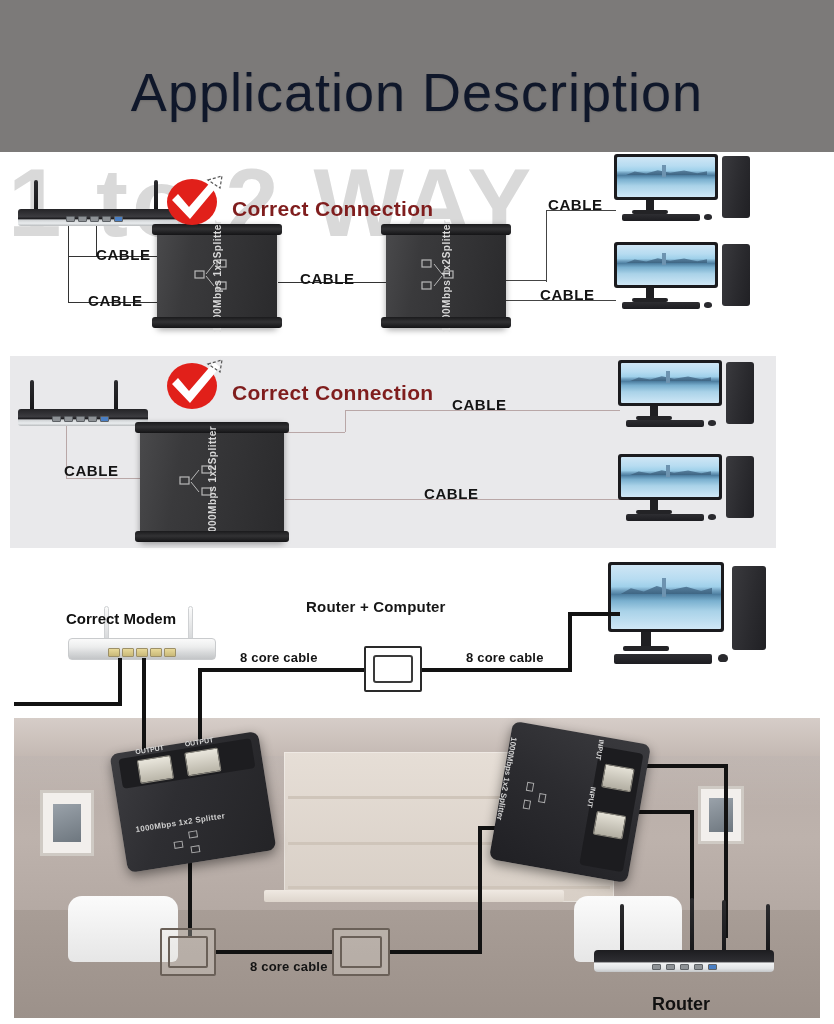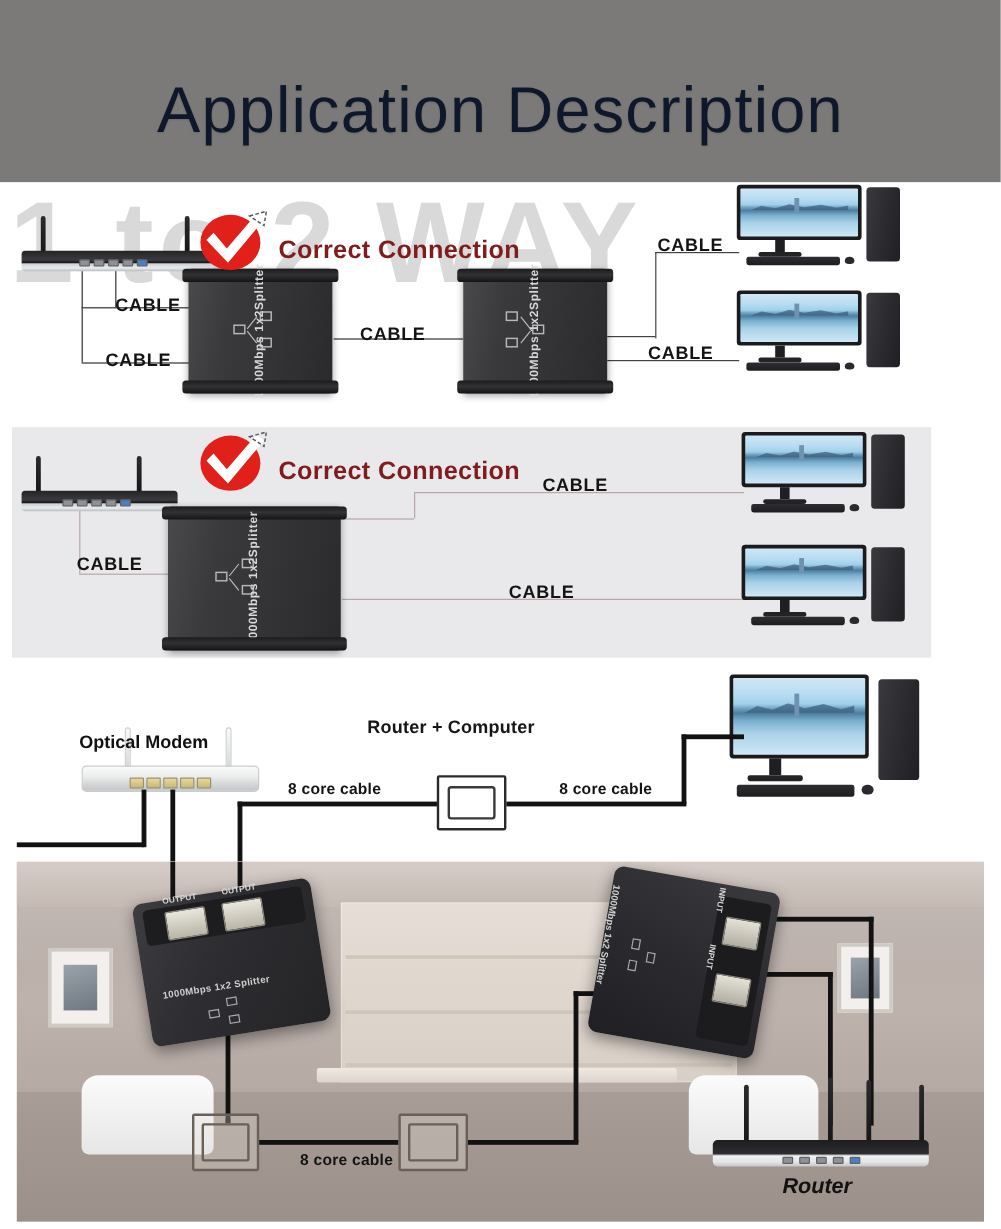--- a/index.html
+++ b/index.html
@@ -458,21 +458,21 @@
     <div class="tower" style="left:108px; top:2px; width:28px; height:62px;"></div>
     <div class="keyboard" style="left:8px; top:60px; width:78px; height:7px;"></div>
     <div class="mouse" style="left:90px; top:60px; width:8px; height:6px;"></div>
   </div>
 </div>
 
 <div class="panel3">
 
   <div class="mode-sub" style="left:306px; top:48px;">Router + Computer</div>
 
-  <div class="name-lbl" style="left:66px; top:60px;">Optical Modem</div>
+  <div class="name-lbl" style="left:66px; top:60px;">Correct Modem</div>
   <div class="modem" style="left:56px; top:42px; width:180px; height:68px;">
     <div class="modem-ant" style="left:48px;"></div>
     <div class="modem-ant" style="left:132px;"></div>
     <div class="modem-body"></div>
     <div class="modem-port" style="left:52px;"></div>
     <div class="modem-port" style="left:66px;"></div>
     <div class="modem-port" style="left:80px;"></div>
     <div class="modem-port" style="left:94px;"></div>
     <div class="modem-port" style="left:108px;"></div>
   </div>
@@ -582,14 +582,14 @@
     <div class="ant" style="left:114px; bottom:20px; height:62px;"></div>
     <div class="ant" style="left:146px; bottom:20px; height:60px;"></div>
     <div class="ant" style="left:190px; bottom:20px; height:56px;"></div>
     <div style="position:absolute; left:18px; bottom:8px; width:180px; height:22px; background:linear-gradient(180deg,#1d1d20 0%,#2e2e32 52%,#f2f3f4 60%,#e2e4e6 84%,#c3c5c7 100%); border-radius:4px;"></div>
     <div class="rport" style="left:76px; bottom:10px;"></div>
     <div class="rport" style="left:90px; bottom:10px;"></div>
     <div class="rport" style="left:104px; bottom:10px;"></div>
     <div class="rport" style="left:118px; bottom:10px;"></div>
     <div class="rport" style="left:132px; bottom:10px; background:#4a7fc4;"></div>
   </div>
-  <div class="name-lbl" style="left:652px; top:260px; font-size:18px;font-style:italic;">Router</div>
+  <div class="name-lbl" style="left:652px; top:276px; font-size:18px;">Router</div>
 </div>
 
 </body></html>

